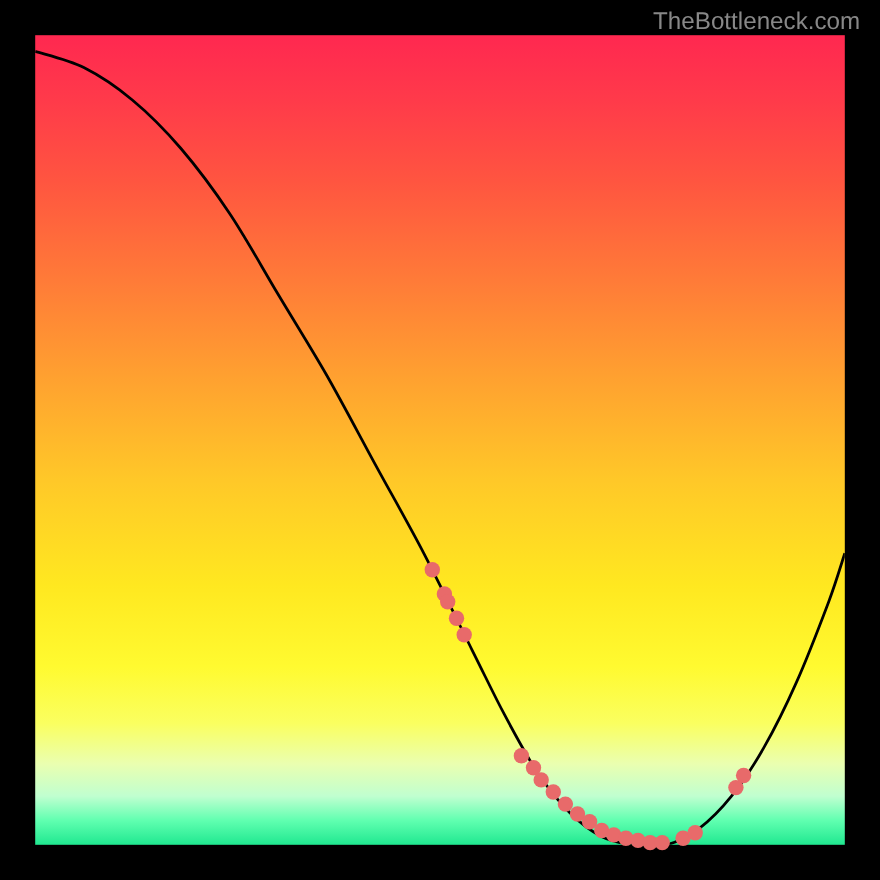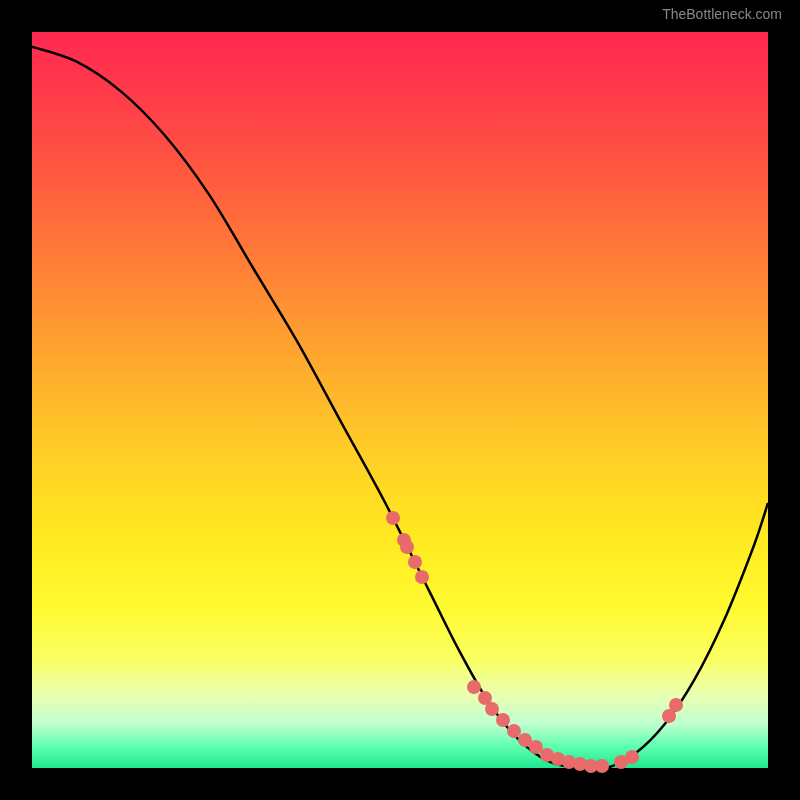--- a/index.html
+++ b/index.html
@@ -8,21 +8,21 @@
     height: 800px;
     background: #000;
     position: relative;
     font-family: Arial, sans-serif;
   }
   .watermark {
     position: absolute;
     top: 6px;
     right: 18px;
     color: #888;
-    font-size: 14px;
+    font-size: 22px;
     font-weight: normal;
     z-index: 10;
   }
   .plot-area {
     position: absolute;
     left: 32px;
     top: 32px;
     width: 736px;
     height: 736px;
     background: linear-gradient(to bottom,

